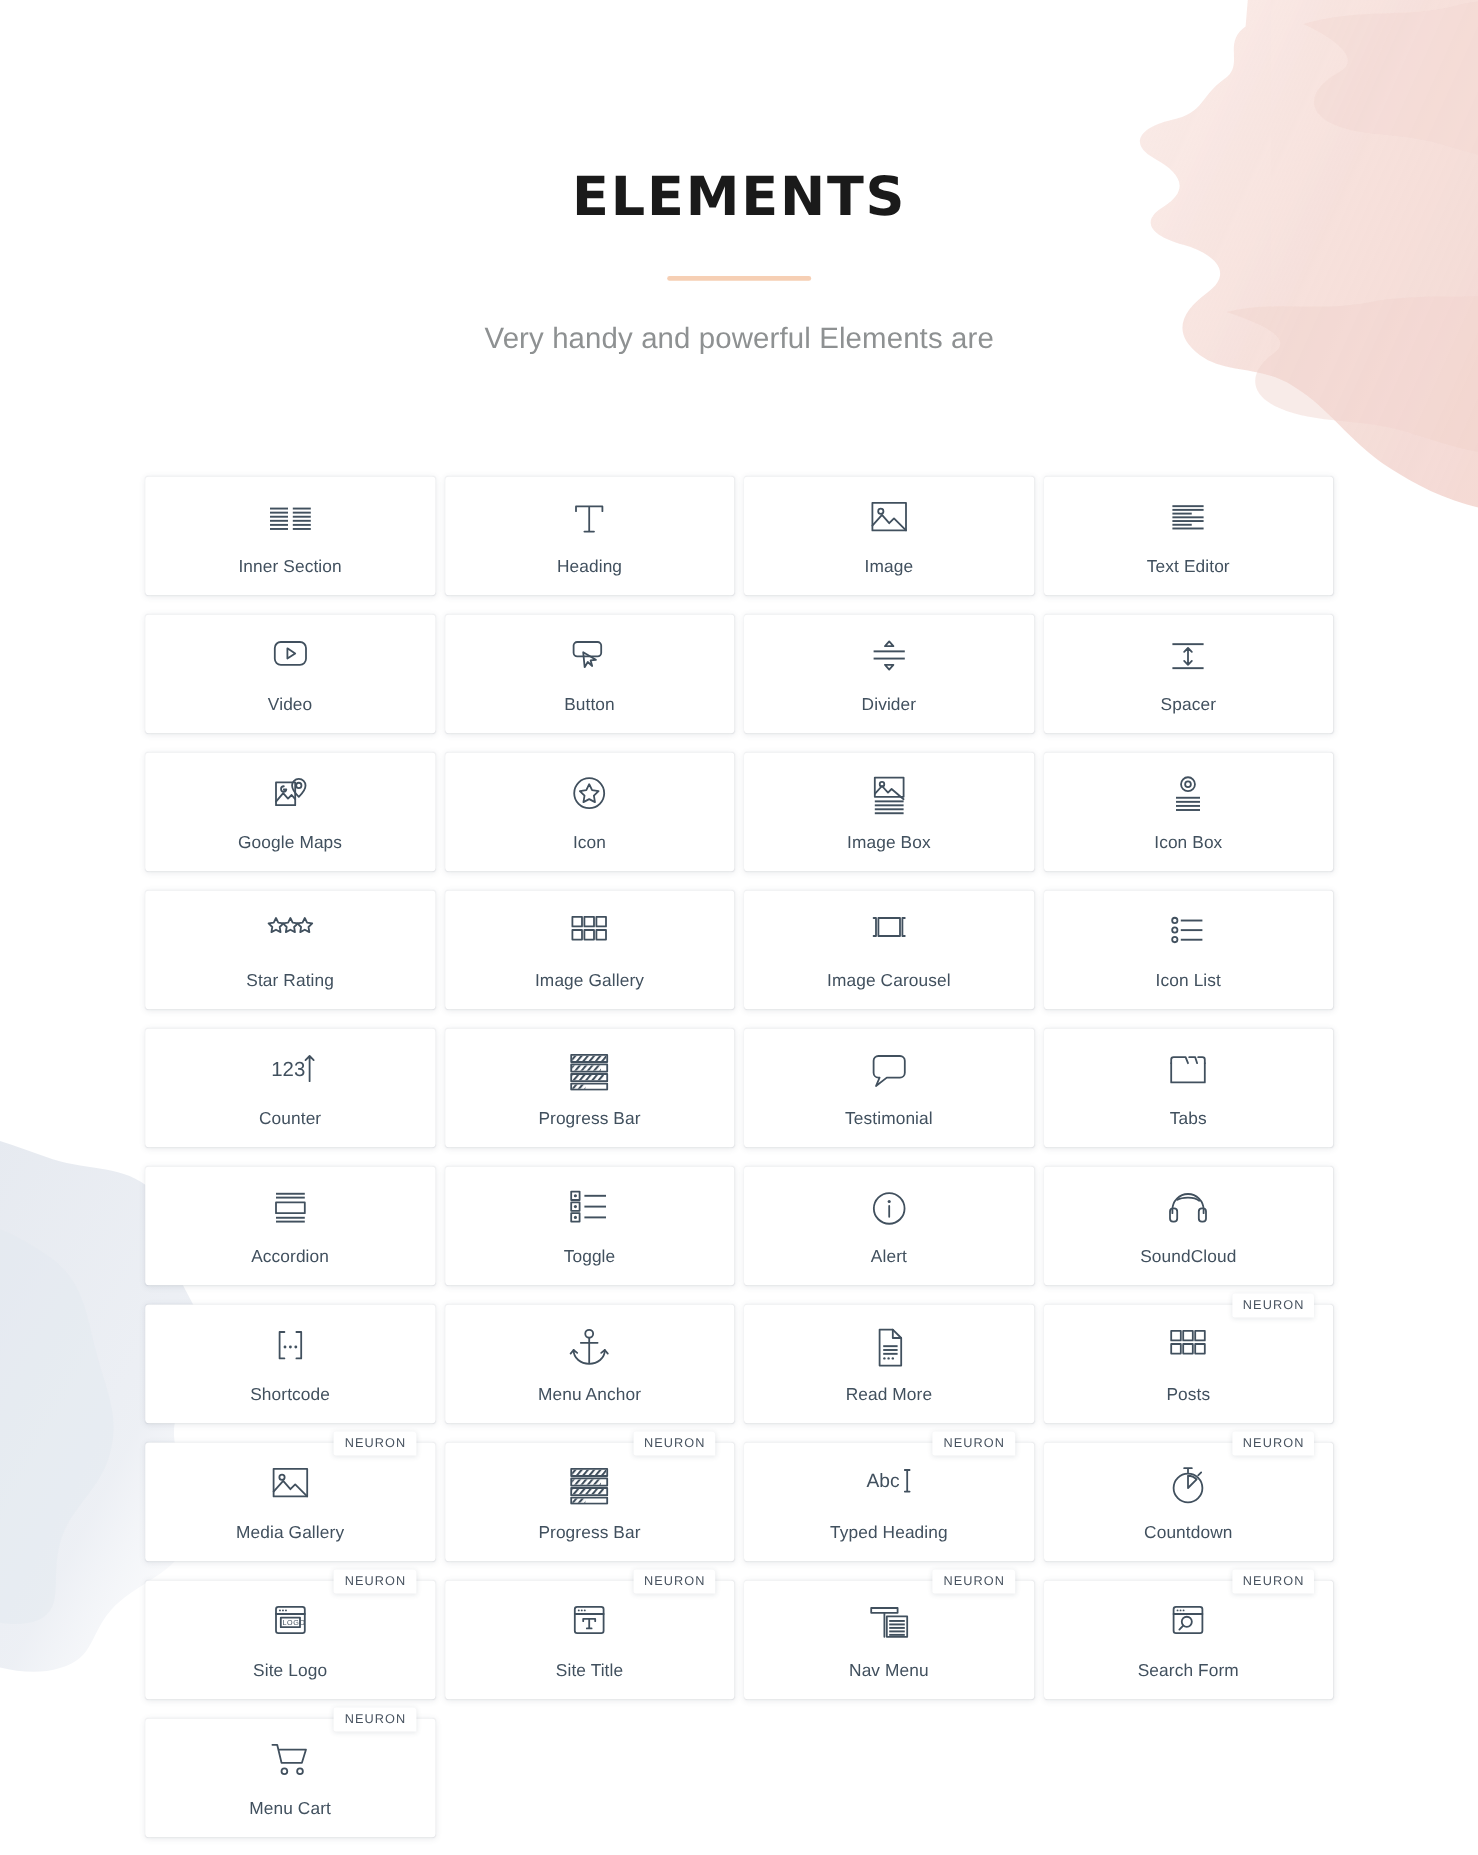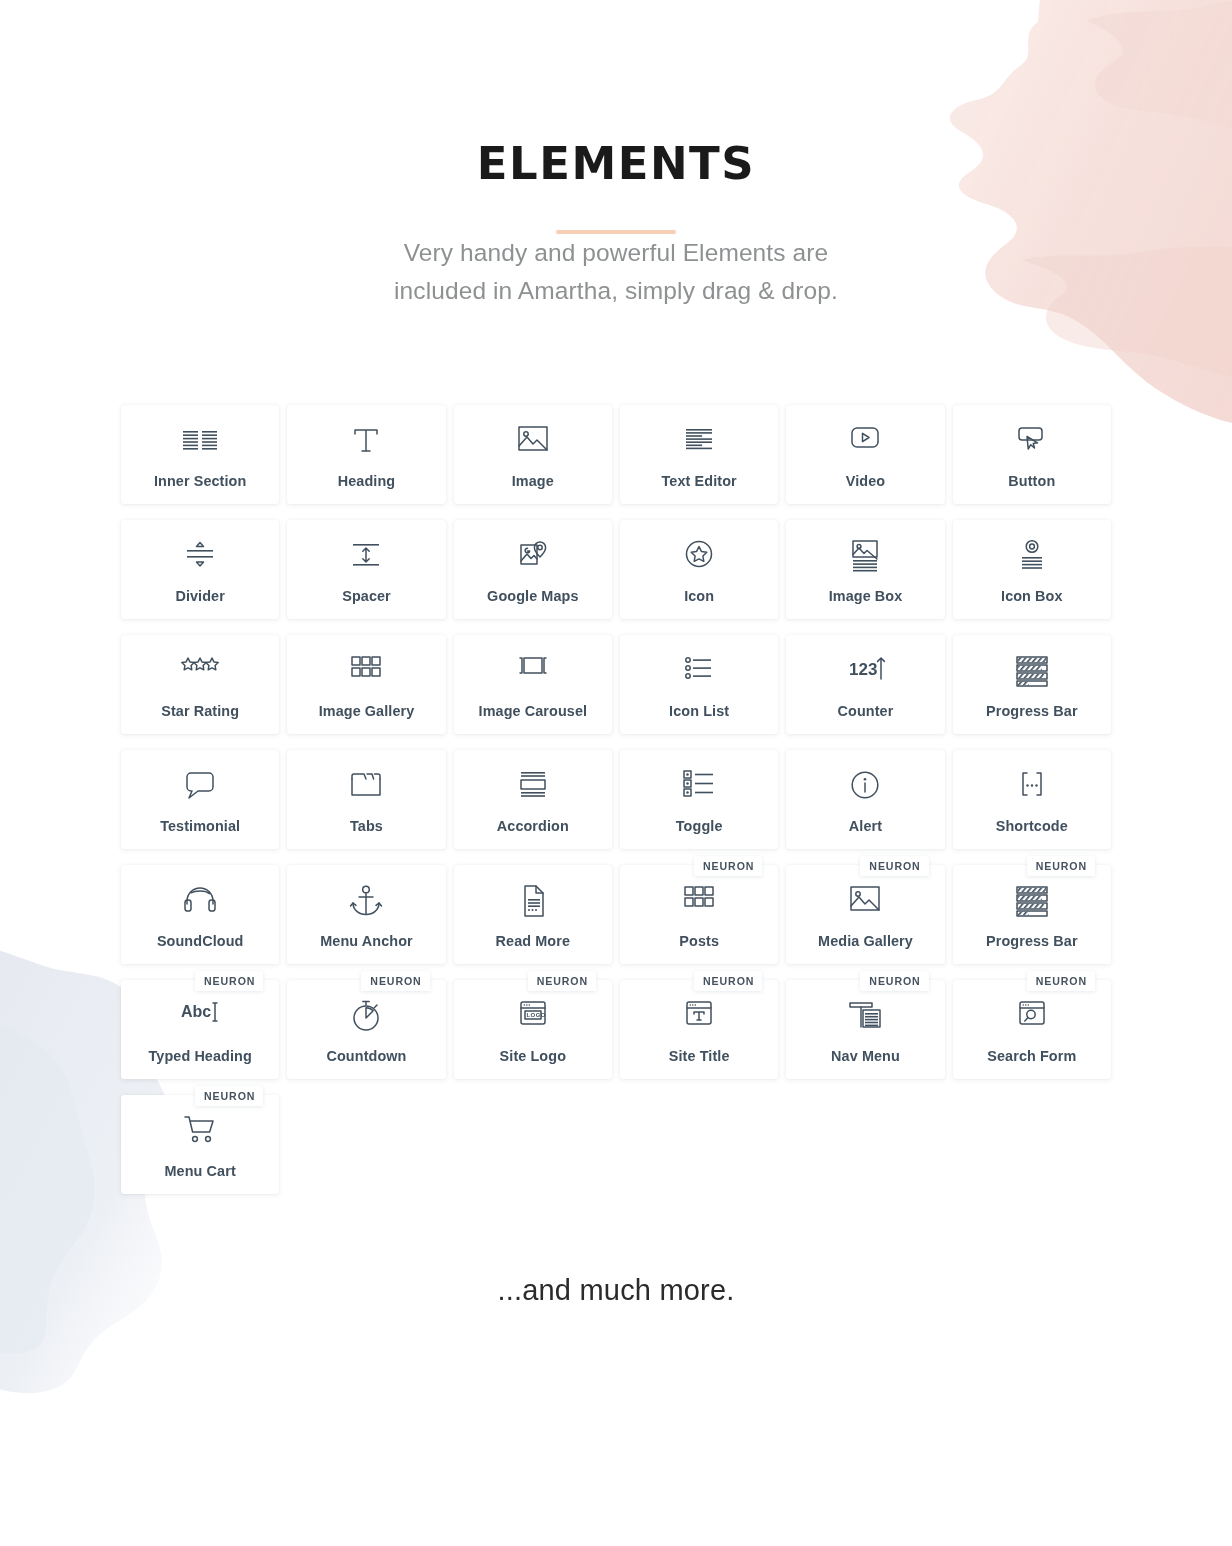--- a/index.html
+++ b/index.html
@@ -55,39 +55,39 @@
     font-family: "DejaVu Sans", sans-serif;
   }
   .rule {
     width: 120px;
     height: 4px;
     background: #f6cfb4;
     margin: 43px auto 0;
     border-radius: 2px;
   }
   .subtitle {
+    margin-top: 30px;
     font-size: 24.5px;
     line-height: 1.55;
     color: #8e9192;
     font-weight: 400;
     letter-spacing: 0.1px;
   }
 
   
   .grid-wrap {
     position: relative;
     z-index: 3;
     width: 990px;
     margin: 95px auto 0;
   }
   .grid {
     display: grid;
-    grid-template-columns: repeat(6, 1fr);
+    grid-template-columns: repeat(4, 1fr);
     gap: 16px 8px;
-    font-weight: bold;
   }
   .card {
     position: relative;
     background: #ffffff;
     border-radius: 3px;
     height: 99px;
     box-shadow: 0 1px 5px rgba(60,70,90,0.11), 0 0 1px rgba(60,70,90,0.10);
     display: flex;
     flex-direction: column;
     align-items: center;
@@ -163,21 +163,20 @@
     </defs>
     <path fill="url(#gg)" d="M0,20 C40,6 74,22 108,34 C140,46 168,40 192,58 C216,76 206,100 216,126 C226,154 244,168 238,198 C232,230 210,244 216,274 C222,306 240,322 228,352 C216,382 186,388 166,408 C144,430 150,452 120,460 C88,470 54,454 22,446 C12,444 6,440 0,438 Z"></path>
     <path fill="#e3e8ef" opacity="0.45" d="M16,90 C54,82 84,98 112,118 C140,138 142,166 150,196 C158,228 170,248 162,280 C154,312 128,326 120,356 C112,386 124,410 102,420 C78,430 44,416 16,404 Z"></path>
   </svg>
 
   <div class="header">
     <h1 class="title">ELEMENTS</h1>
     <div class="rule"></div>
     <p class="subtitle">
       <span>Very handy and powerful Elements are</span><br>
-      <span>included in Amartha, simply drag &amp; drop.</span>
     </p>
   </div>
 
   <div class="grid-wrap">
     <div class="grid" id="grid">
         <div class="card">
           <span class="ico">
             <svg width="38" height="34" viewBox="0 0 38 34">
               <rect x="2" y="8" width="15" height="1.6" fill="currentColor" stroke="none"></rect>
               <rect x="2" y="11.4" width="15" height="1.6" fill="currentColor" stroke="none"></rect>
@@ -439,39 +438,39 @@
             <svg width="34" height="34" viewBox="0 0 34 34">
               <circle cx="17" cy="17" r="12.8" fill="none" stroke="currentColor" stroke-width="1.5" stroke-linecap="round" stroke-linejoin="round"></circle>
               <circle cx="17" cy="11.3" r="1.3" fill="currentColor" stroke="none"></circle>
               <path fill="none" stroke="currentColor" stroke-width="1.5" stroke-linecap="round" stroke-linejoin="round" d="M17 15v9"></path>
             </svg>
           </span>
           <span class="label">Alert</span>
         </div>
         <div class="card">
           <span class="ico">
+            <svg width="38" height="32" viewBox="0 0 38 32">
+              <path fill="none" stroke="currentColor" stroke-width="1.5" stroke-linecap="round" stroke-linejoin="round" d="M6 21v-3a13 13 0 0 1 26 0v3"></path>
+              <path fill="none" stroke="currentColor" stroke-width="1.5" stroke-linecap="round" stroke-linejoin="round" d="M10.2 9.8c3.2-2 13.6-3.2 18.2.8"></path>
+              <rect x="4" y="17" width="6" height="11" rx="2.6" fill="none" stroke="currentColor" stroke-width="1.5" stroke-linecap="round" stroke-linejoin="round"></rect>
+              <rect x="28" y="17" width="6" height="11" rx="2.6" fill="none" stroke="currentColor" stroke-width="1.5" stroke-linecap="round" stroke-linejoin="round"></rect>
+            </svg>
+          </span>
+          <span class="label">SoundCloud</span>
+        </div>
+        <div class="card">
+          <span class="ico">
             <svg width="36" height="32" viewBox="0 0 36 32">
               <path fill="none" stroke="currentColor" stroke-width="1.5" stroke-linecap="round" stroke-linejoin="round" d="M13 5h-4v22h4M23 5h4v22h-4"></path>
               <circle cx="13.5" cy="17.5" r="1.2" fill="currentColor" stroke="none"></circle>
               <circle cx="18" cy="17.5" r="1.2" fill="currentColor" stroke="none"></circle>
               <circle cx="22.5" cy="17.5" r="1.2" fill="currentColor" stroke="none"></circle>
             </svg>
           </span>
           <span class="label">Shortcode</span>
-        </div>
-        <div class="card">
-          <span class="ico">
-            <svg width="38" height="32" viewBox="0 0 38 32">
-              <path fill="none" stroke="currentColor" stroke-width="1.5" stroke-linecap="round" stroke-linejoin="round" d="M6 21v-3a13 13 0 0 1 26 0v3"></path>
-              <path fill="none" stroke="currentColor" stroke-width="1.5" stroke-linecap="round" stroke-linejoin="round" d="M10.2 9.8c3.2-2 13.6-3.2 18.2.8"></path>
-              <rect x="4" y="17" width="6" height="11" rx="2.6" fill="none" stroke="currentColor" stroke-width="1.5" stroke-linecap="round" stroke-linejoin="round"></rect>
-              <rect x="28" y="17" width="6" height="11" rx="2.6" fill="none" stroke="currentColor" stroke-width="1.5" stroke-linecap="round" stroke-linejoin="round"></rect>
-            </svg>
-          </span>
-          <span class="label">SoundCloud</span>
         </div>
         <div class="card">
           <span class="ico">
             <svg width="36" height="36" viewBox="0 0 36 36">
               <circle cx="18" cy="6.5" r="3.3" fill="none" stroke="currentColor" stroke-width="1.5" stroke-linecap="round" stroke-linejoin="round"></circle>
               <path fill="none" stroke="currentColor" stroke-width="1.5" stroke-linecap="round" stroke-linejoin="round" d="M18 10v21M11 14h14"></path>
               <path fill="none" stroke="currentColor" stroke-width="1.5" stroke-linecap="round" stroke-linejoin="round" d="M5 20c0 7 6 11.5 13 11.5S31 27 31 20"></path>
               <path fill="none" stroke="currentColor" stroke-width="1.5" stroke-linecap="round" stroke-linejoin="round" d="M5 20l-2.5 3M5 20l3 2.4M31 20l2.5 3M31 20l-3 2.4"></path>
             </svg>
           </span>

